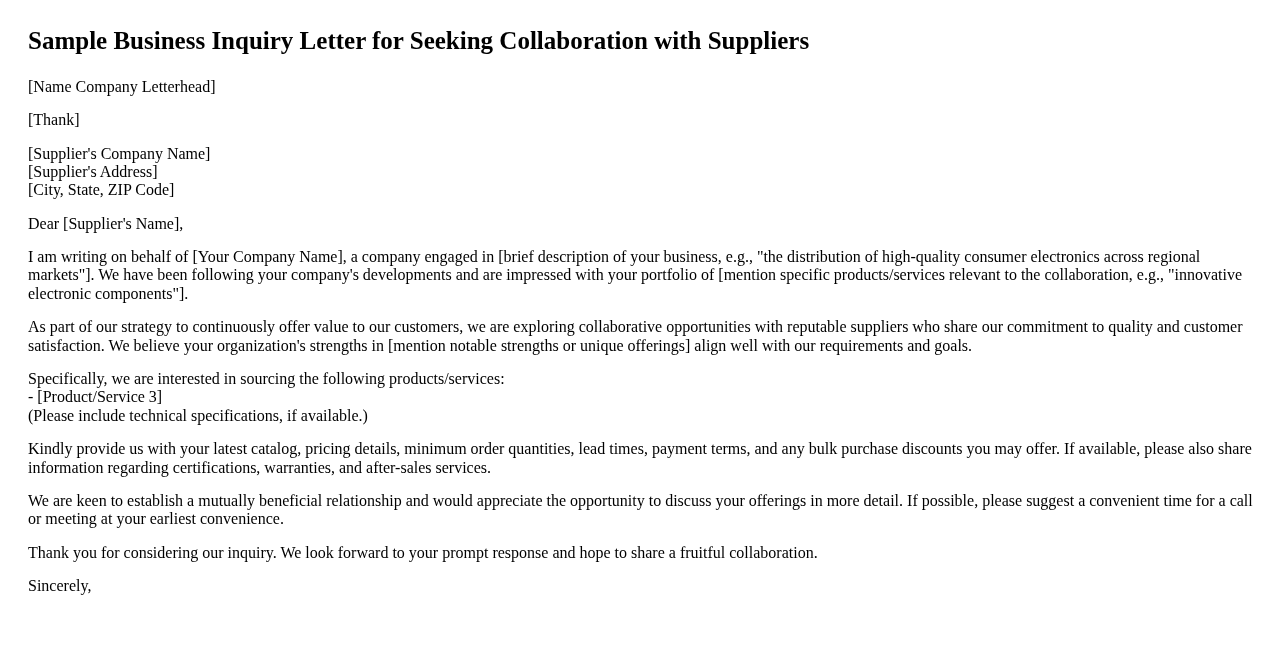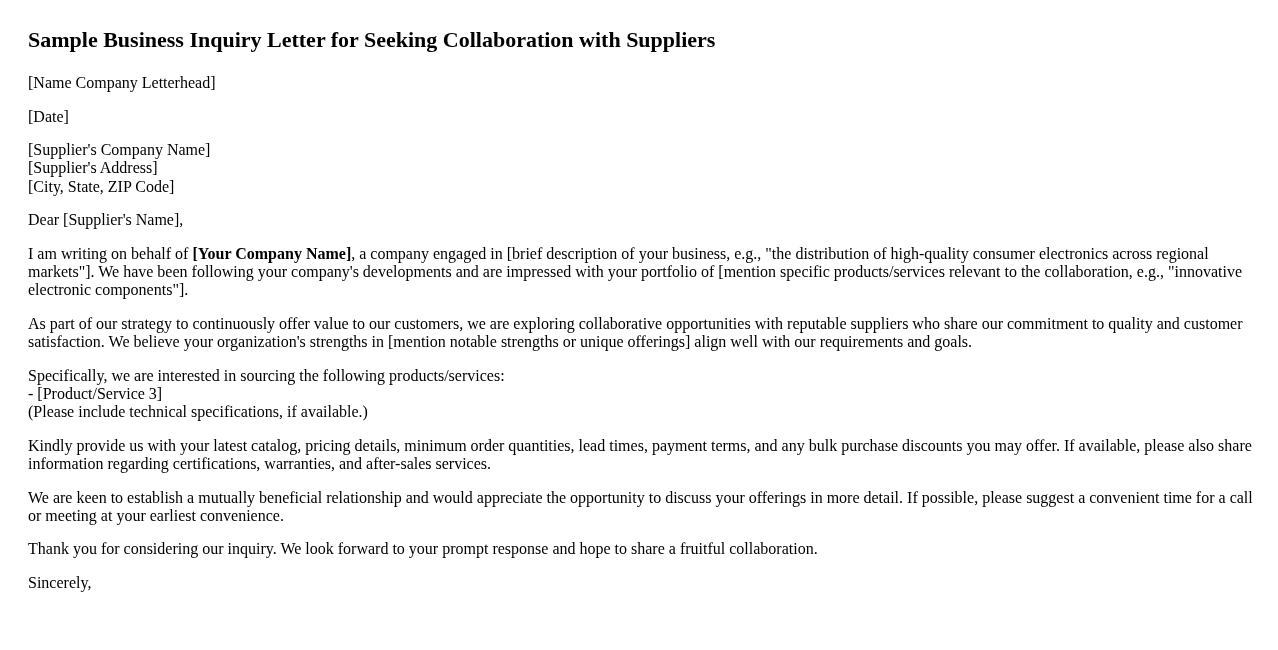--- a/index.html
+++ b/index.html
@@ -15,45 +15,45 @@
     font-family: "Liberation Serif", serif;
     font-size: 16px;
     line-height: 1.15;
   }
   .page {
     padding: 27px 8px 0 28px;
     box-sizing: border-box;
     width: 1278px;
   }
   h1.title {
-    font-size: 22px;
+    font-size: 25px;
     font-weight: bold;
     margin: 0 0 22px 0;
     line-height: 1.15;
   }
   p {
     margin: 0 0 15px 0;
   }
   .line {
     display: block;
   }
   strong {
-    font-weight: bold;
+    font-weight: normal;
   }
 </style>
 </head>
 <body>
 
 <main class="page">
 
   <h1 class="title">Sample Business Inquiry Letter for Seeking Collaboration with Suppliers</h1>
 
   <p>[Name Company Letterhead]</p>
 
-  <p>[Date]</p>
+  <p>[Thank]</p>
 
   <p>
     <span class="line">[Supplier's Company Name]</span>
     <span class="line">[Supplier's Address]</span>
     <span class="line">[City, State, ZIP Code]</span>
   </p>
 
   <p>Dear [Supplier's Name],</p>
 
   <p><span>I am writing on behalf of </span><strong>[Your Company Name]</strong><span>, a company engaged in [brief description of your business, e.g., "the distribution of high-quality consumer electronics across regional markets"]. We have been following your company's developments and are impressed with your portfolio of [mention specific products/services relevant to the collaboration, e.g., "innovative electronic components"].</span></p>

